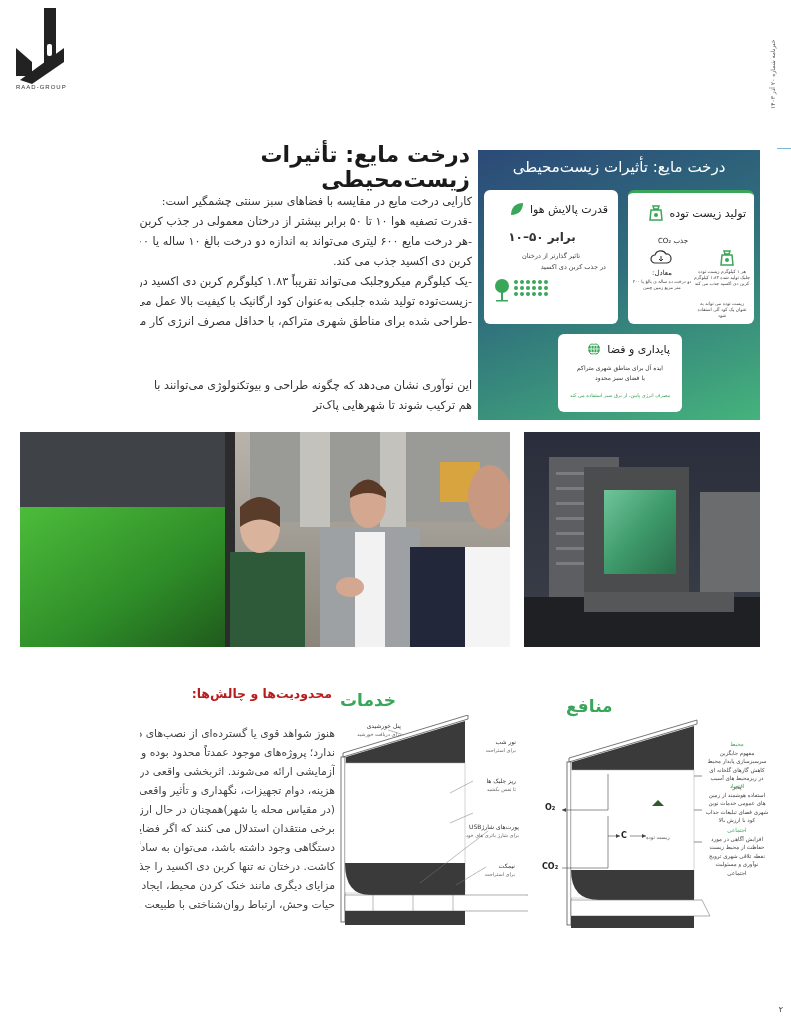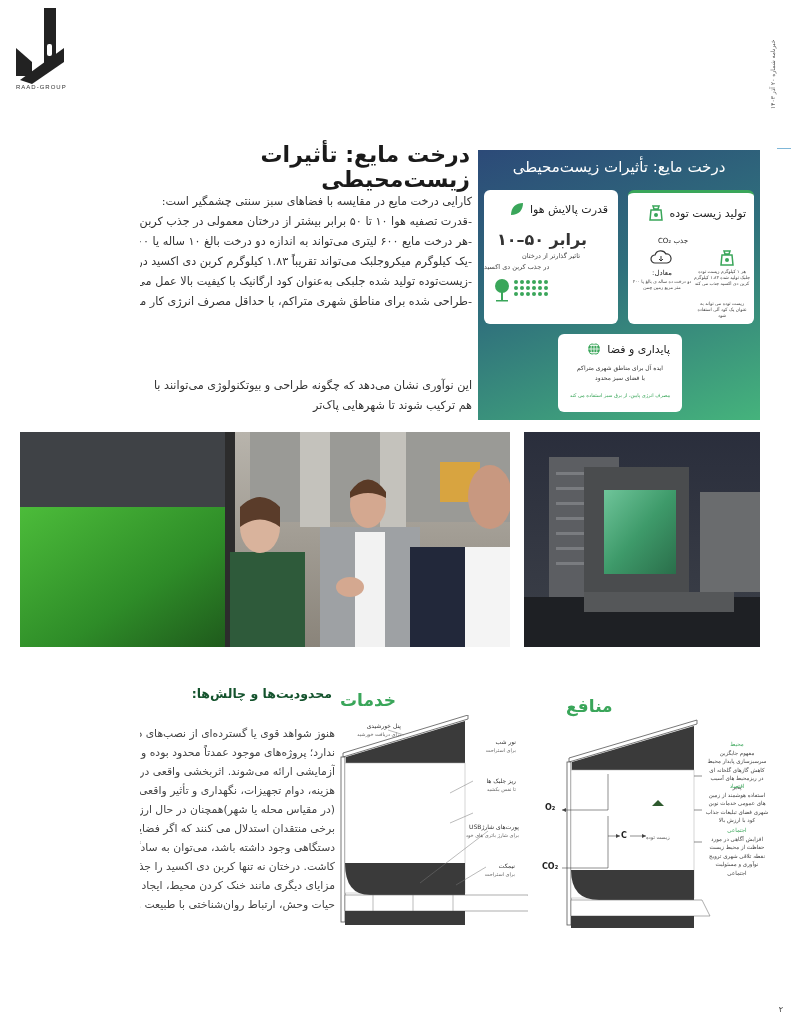--- a/index.html
+++ b/index.html
@@ -15,21 +15,21 @@
 .main-title{left:140px;top:142px;width:330px;font-family:"DejaVu Sans",sans-serif;font-weight:bold;font-size:22px;color:#1a1a1a}
 .intro{left:140px;top:192px;width:332px;font-size:11.2px;line-height:20px;color:#333}
 .intro p{white-space:nowrap;overflow:hidden}
 .closing{left:140px;top:376px;width:332px;font-size:11.2px;line-height:20px;color:#333}
 .info{left:478px;top:150px;width:282px;height:270px;background:linear-gradient(160deg,#2c4a78 0%,#2f6f7c 45%,#45b37c 100%)}
 .info-title{left:0;top:8px;width:282px;text-align:center;color:#fff;font-size:15px}
 .card{background:#fff;border-radius:6px}
 .card-title{font-size:11px;color:#222;white-space:nowrap}
 .photo1{left:20px;top:432px;width:490px;height:215px;overflow:hidden}
 .photo2{left:524px;top:432px;width:236px;height:215px;overflow:hidden}
-.sub-title{left:140px;top:686px;width:192px;font-weight:bold;font-size:12.5px;color:#14532d}
+.sub-title{left:140px;top:686px;width:192px;font-weight:bold;font-size:12.5px;color:#b91c1c}
 .body2{left:140px;top:724px;width:195px;font-size:10.8px;line-height:19px;color:#444;text-align:justify}
 .body2 p{white-space:nowrap;overflow:hidden}
 .diag-title{font-weight:bold;font-size:17px;color:#3aa65a}
 .dlabel{font-size:6px;color:#333;text-align:right;line-height:9px}
 .dlabel .s{font-size:5px;color:#666;display:block}
 .bene{font-size:5.5px;line-height:8.5px;color:#444;text-align:center}
 .bene .h{color:#3aa65a;display:block}
 </style>
 </head>
 <body>
@@ -45,20 +45,21 @@
 <div class="abs logo-text">RAAD-GROUP</div>
 
 <div class="abs side-issue">خبرنامه شماره ۲۰ آذر ۱۴۰۳</div>
 <div class="abs side-line"></div>
 
 <h1 class="abs main-title rtl">درخت مایع: تأثیرات زیست‌محیطی</h1>
 <div class="abs intro rtl">
   <p>کارایی درخت مایع در مقایسه با فضاهای سبز سنتی چشمگیر است:</p>
   <p>-قدرت تصفیه هوا ۱۰ تا ۵۰ برابر بیشتر از درختان معمولی در جذب کربن دی اکسید است .</p>
   <p>-هر درخت مایع ۶۰۰ لیتری می‌تواند به اندازه دو درخت بالغ ۱۰ ساله یا ۲۰۰ متر مربع چمن،</p>
+  <p>کربن دی اکسید جذب می کند.</p>
   <p>-یک کیلوگرم میکروجلبک می‌تواند تقریباً ۱.۸۳ کیلوگرم کربن دی اکسید در روز جذب کند.</p>
   <p>-زیست‌توده تولید شده جلبکی به‌عنوان کود ارگانیک با کیفیت بالا عمل می‌کند.</p>
   <p>-طراحی شده برای مناطق شهری متراکم، با حداقل مصرف انرژی کار می‌کند و اغلب با منابع انرژی</p>
 </div>
 <div class="abs closing rtl">
   <p>این نوآوری نشان می‌دهد که چگونه طراحی و بیوتکنولوژی می‌توانند با هم ترکیب شوند تا شهرهایی پاک‌تر</p>
 </div>
 
 <div class="abs info">
   <div class="abs info-title">درخت مایع: تأثیرات زیست‌محیطی</div>
@@ -86,23 +87,23 @@
     <div class="abs" style="right:4px;top:108px;width:56px;text-align:center;font-size:4.5px;line-height:6px;color:#444">زیست توده می تواند به عنوان یک کود آلی استفاده شود</div>
   </div>
 
   <div class="abs card rtl" style="left:6px;top:40px;width:134px;height:134px">
     <div class="abs" style="right:10px;top:12px;display:flex;align-items:center;gap:6px">
       <span class="card-title">قدرت پالایش هوا</span>
       <svg width="14" height="14" viewBox="0 0 14 14">
           <path d="M1 13C1 5 6 1 13 1c0 7-4 12-12 12z" fill="#3aa65a"></path>
         </svg>
     </div>
-    <div class="abs" style="left:0;top:40px;width:116px;text-align:center;font-size:16px;font-weight:bold;color:#333">برابر ۵۰–۱۰</div>
+    <div class="abs" style="left:0;top:40px;width:116px;text-align:center;font-size:12px;font-weight:bold;color:#333">برابر ۵۰–۱۰</div>
     <div class="abs" style="left:0;top:62px;width:134px;text-align:center;font-size:6.5px;color:#444">تاثیر گذارتر از درختان</div>
-    <div class="abs" style="left:0;top:73px;width:122px;text-align:left;font-size:6.5px;color:#444">در جذب کربن دی اکسید</div>
+    <div class="abs" style="left:0;top:73px;width:122px;text-align:right;font-size:6.5px;color:#444">در جذب کربن دی اکسید</div>
     <svg class="abs" style="left:10px;top:88px" width="60" height="26" viewBox="0 0 60 26">
       <circle cx="8" cy="8" r="7" fill="#3aa65a"></circle>
         <rect x="7" y="12" width="2" height="10" fill="#3aa65a"></rect>
         <rect x="2" y="22" width="12" height="1.5" fill="#3aa65a"></rect>
       <g fill="#3aa65a">
         <circle cx="22" cy="4" r="2"></circle>
           <circle cx="28" cy="4" r="2"></circle>
           <circle cx="34" cy="4" r="2"></circle>
           <circle cx="40" cy="4" r="2"></circle>
           <circle cx="46" cy="4" r="2"></circle>

